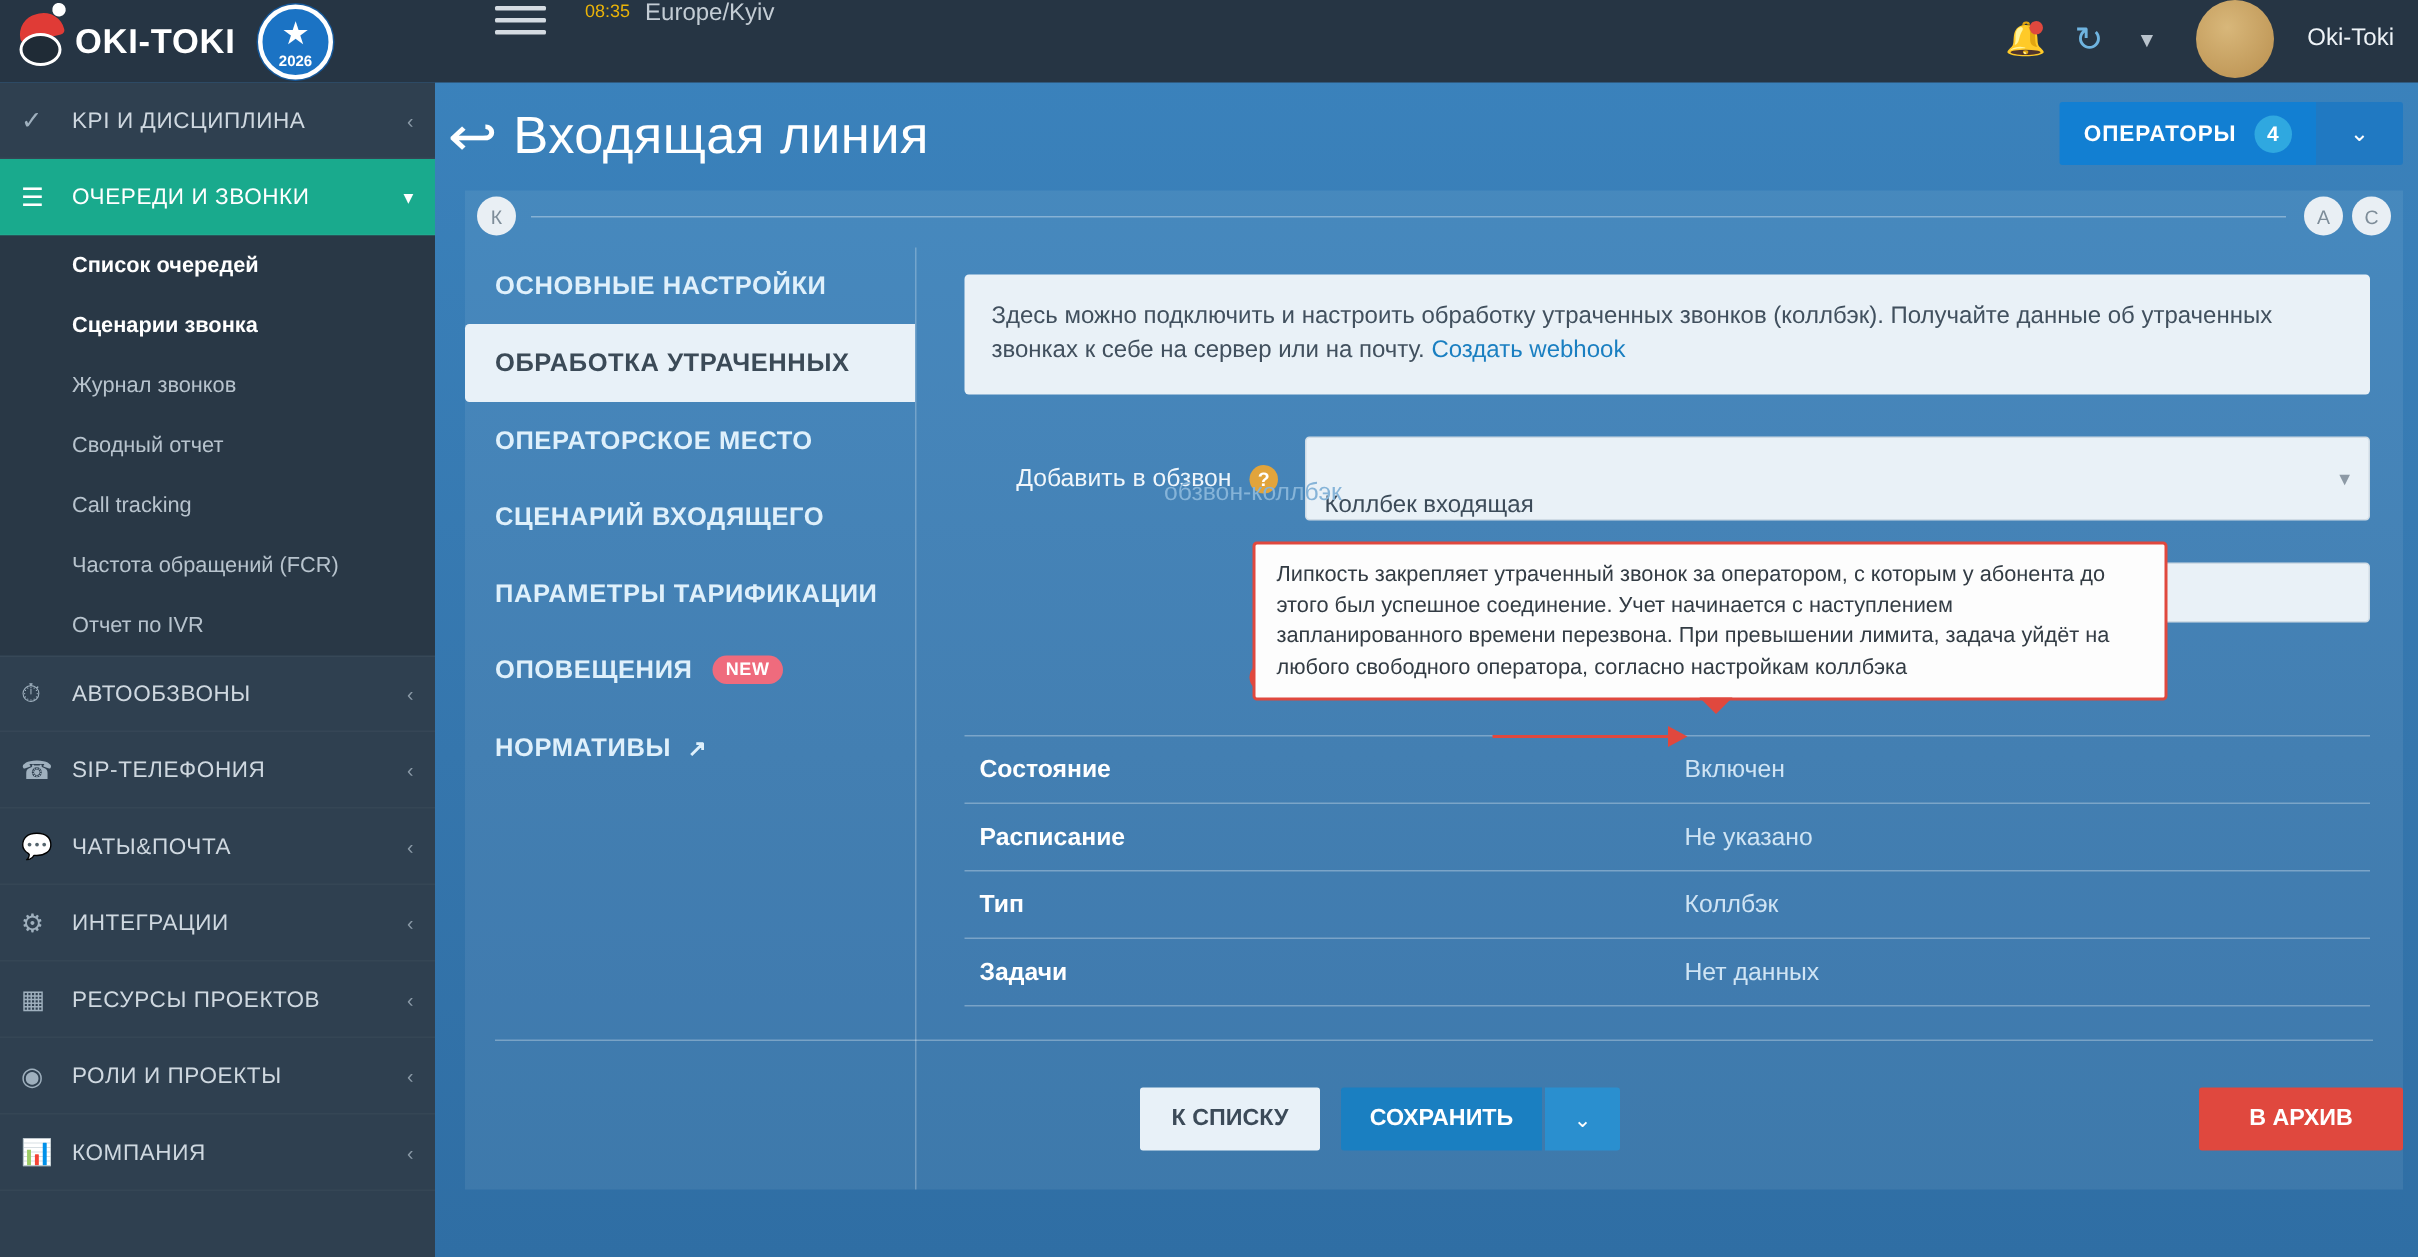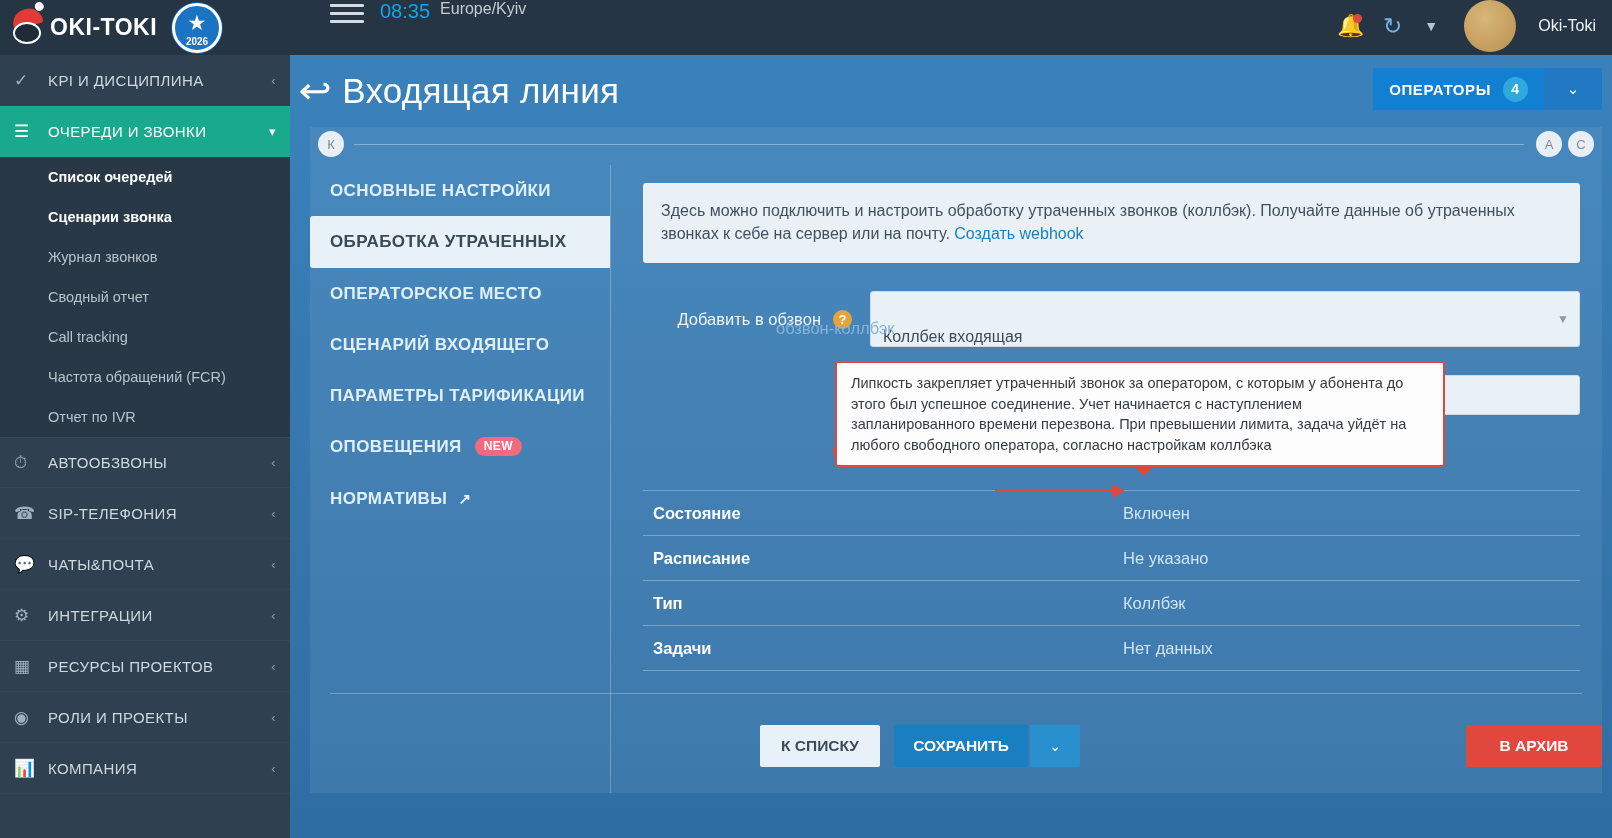--- a/index.html
+++ b/index.html
@@ -58,21 +58,21 @@
     color: #fff; font-size: 21px; line-height: 21px;
   }
   .badge-2026 .yr {
     font-size: 10px; font-weight: 700; color: #fff; margin-bottom: 3px;
   }
   .hamburger {
     width: 34px; height: 26px; margin-left: 40px; cursor: pointer;
     display: flex; flex-direction: column; justify-content: center; gap: 5px;
   }
   .hamburger span { display:block; height: 3px; background: #d4dbe2; border-radius: 1px;}
-  .clock { margin-left: 16px; font-size: 20px; color: #0ea5e9; }
+  .clock { margin-left: 26px; font-size: 12px; color: #eab308; }
   .tz { margin-left: 10px; font-size: 16px; color: #c3ccd4; }
   .top-right {
     margin-left: auto; display: flex; align-items: center; gap: 22px; padding-right: 16px;
   }
   .bell { position: relative; width: 24px; height: 24px; cursor:pointer; }
   .bell-glyph { font-size: 22px; color: #cfd7de; line-height: 24px; }
   .bell-dot {
     position: absolute; right: -1px; top: 0; width: 9px; height: 9px;
     background: #e0483e; border-radius: 50%;
   }

